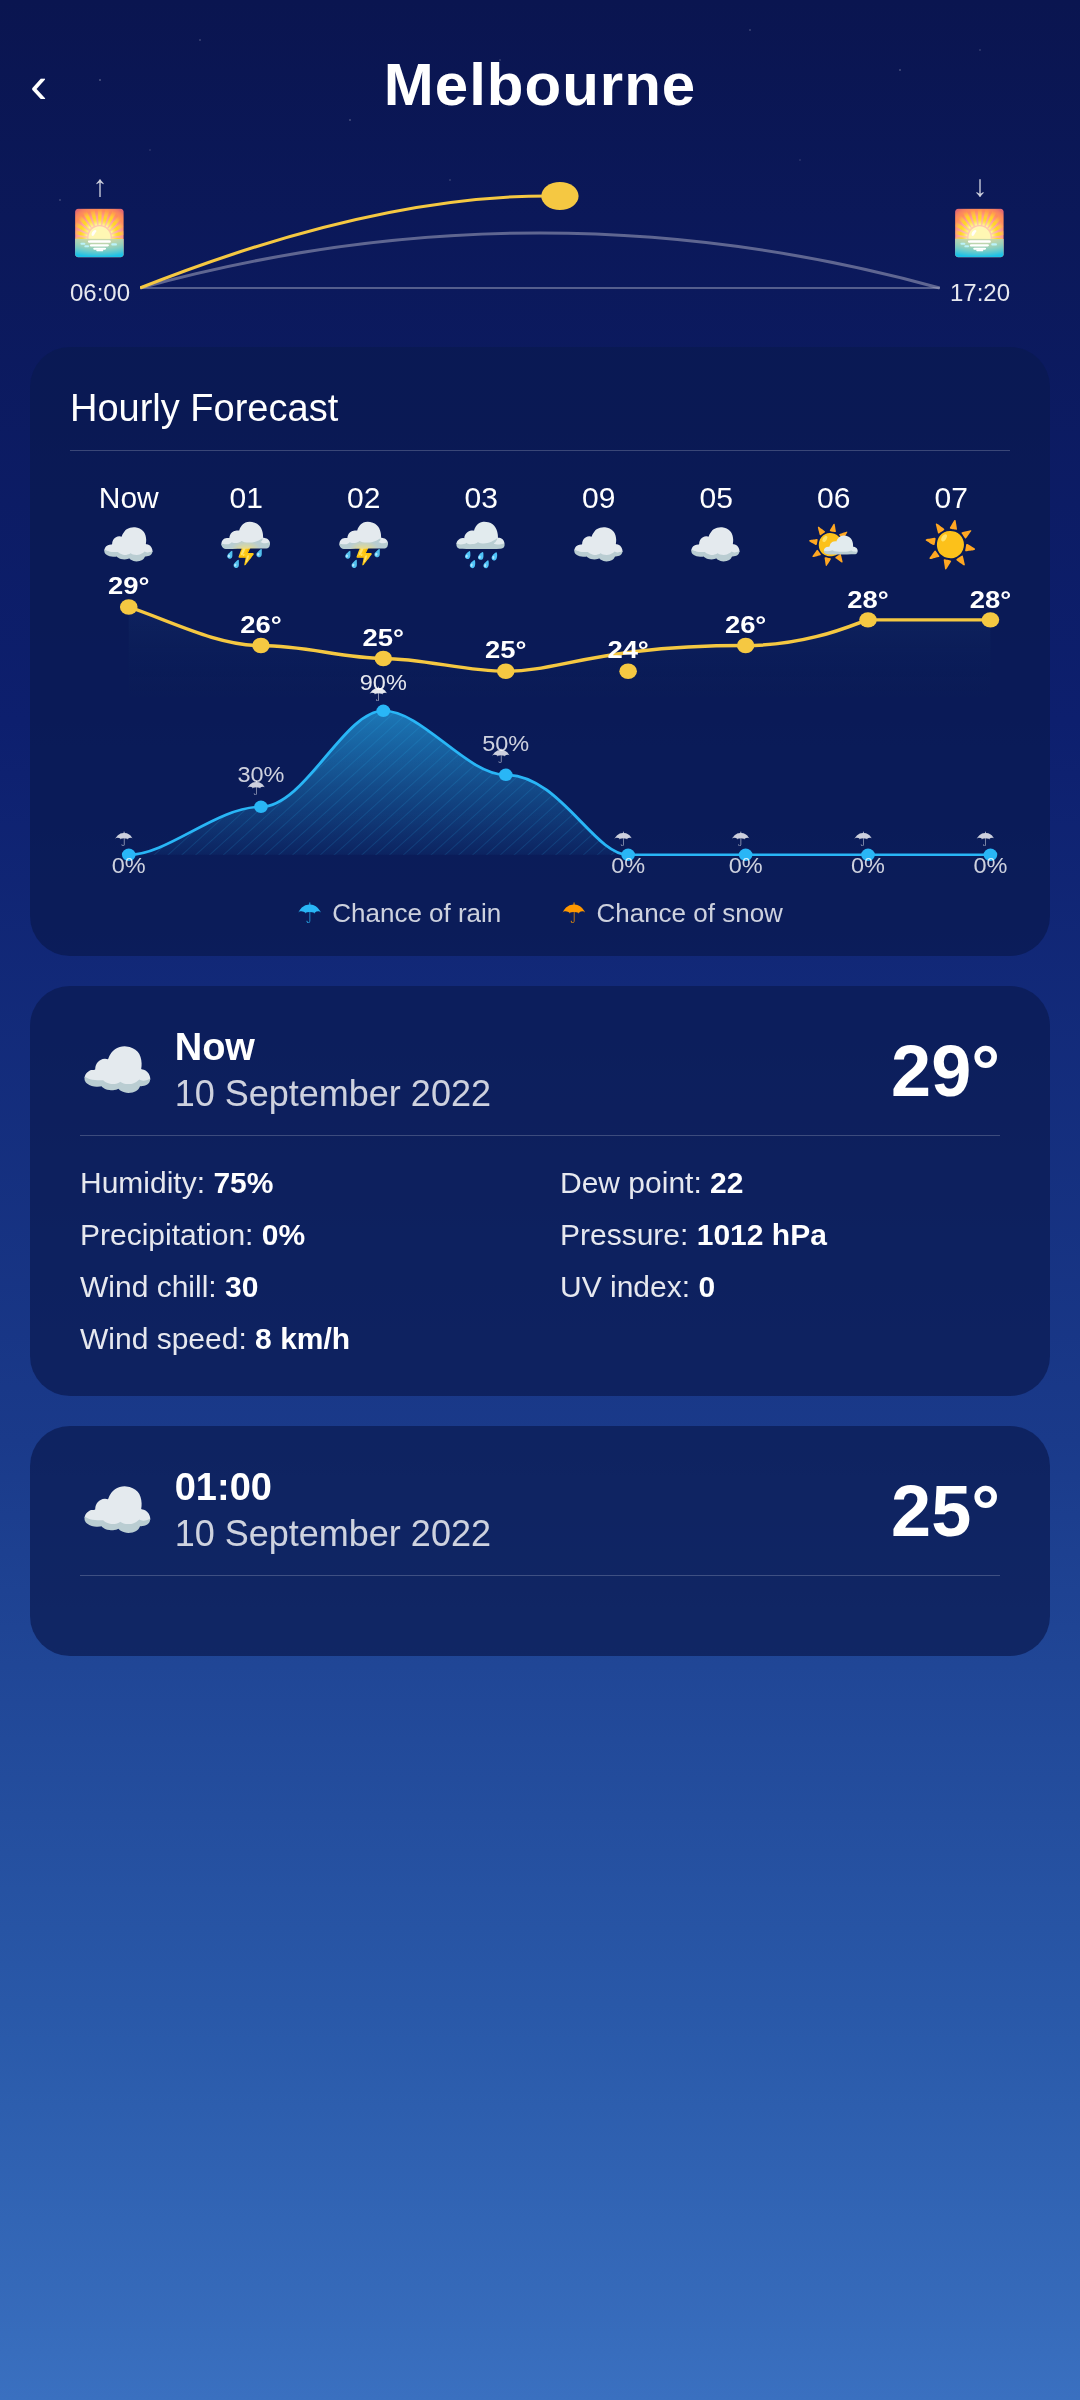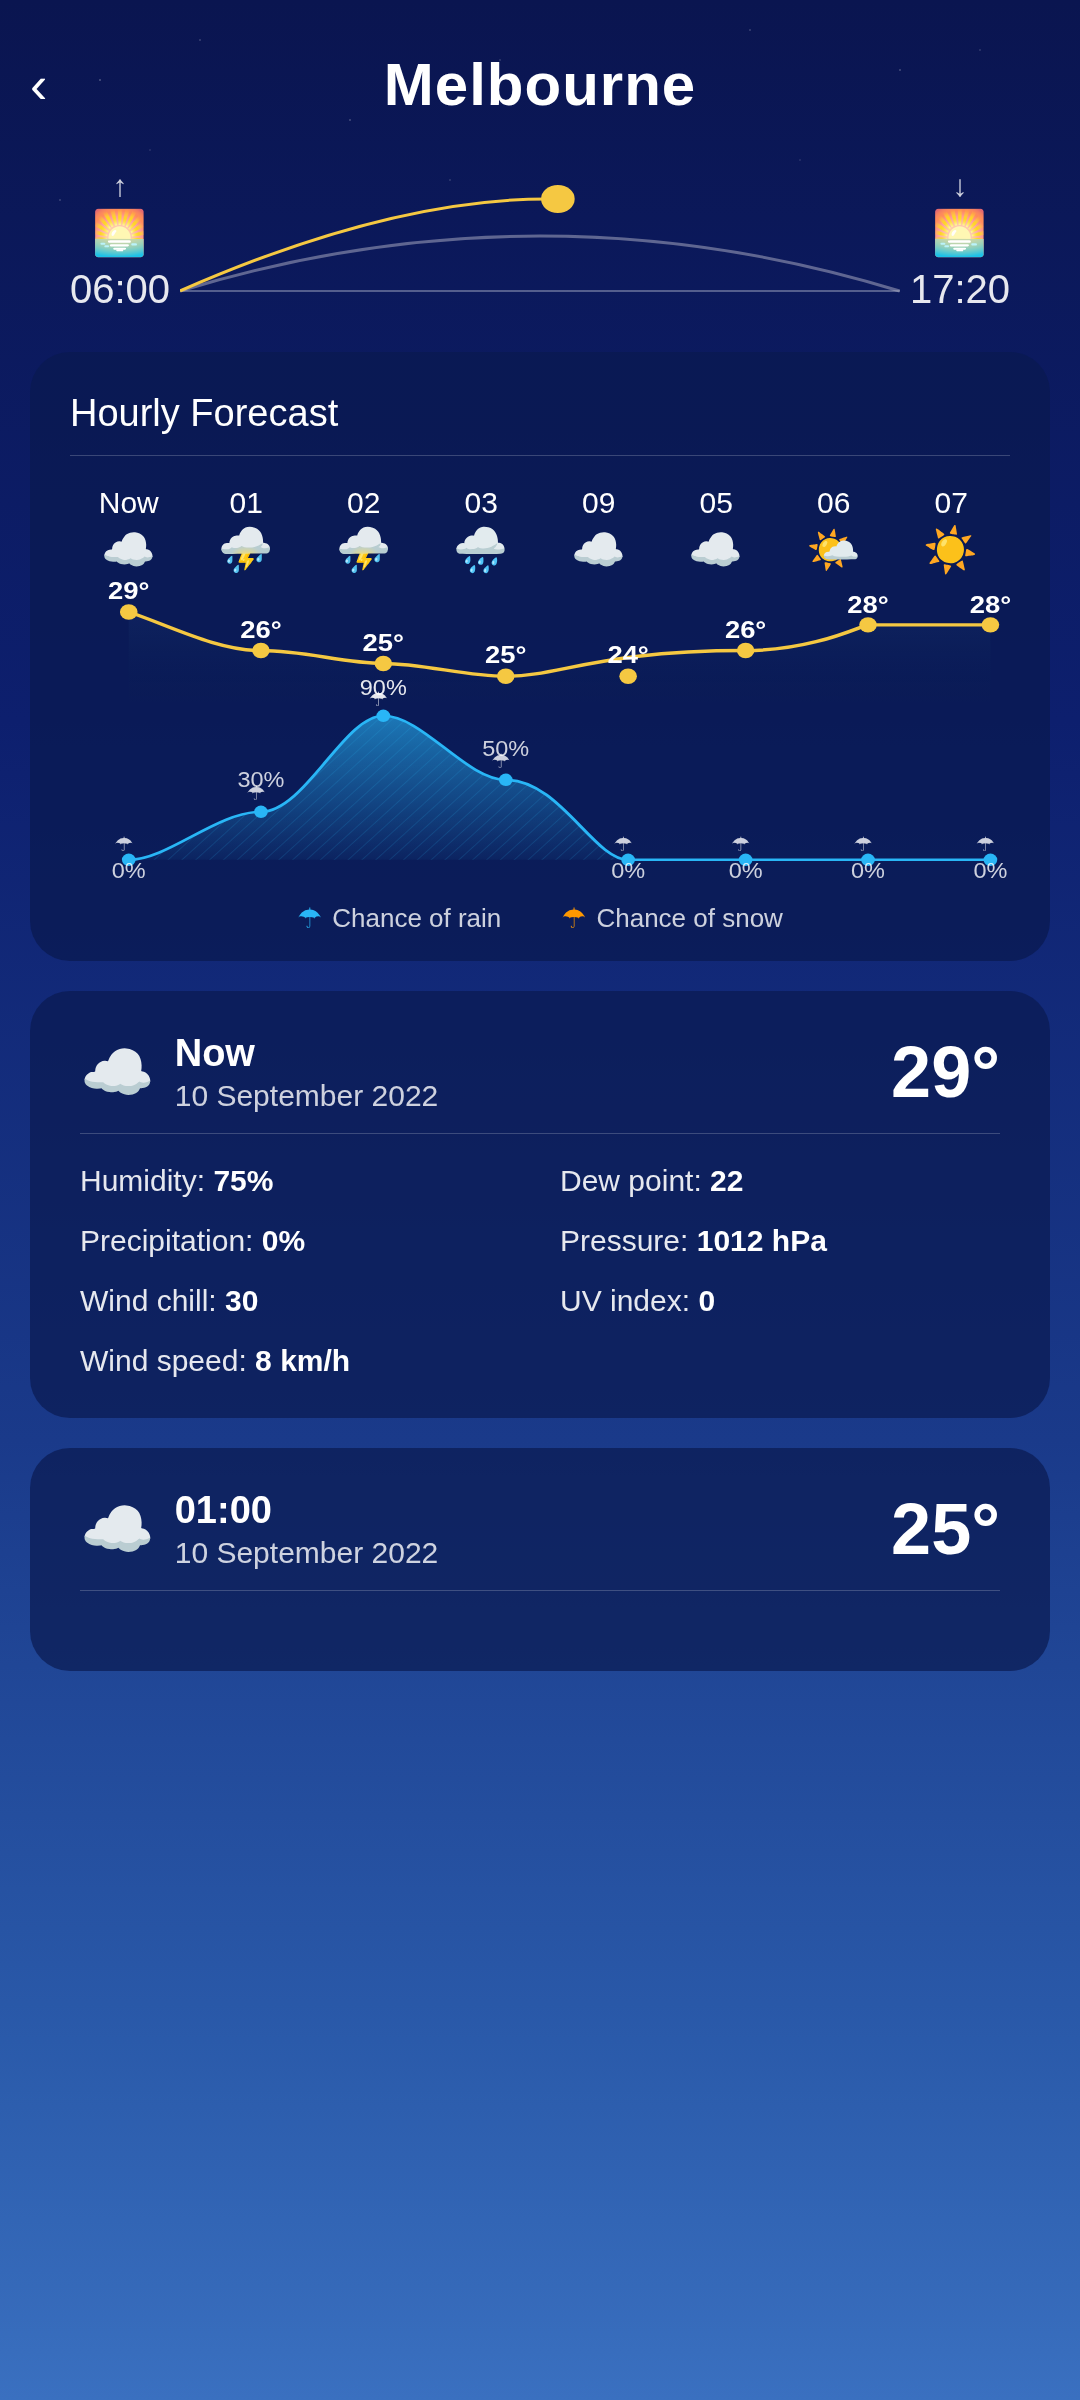--- a/index.html
+++ b/index.html
@@ -98,22 +98,23 @@
       display: flex;
       flex-direction: column;
       align-items: center;
     }
 
     .horizon-icon {
       font-size: 44px;
     }
 
     .sun-time-label {
-      font-size: 40px;
+      font-size: 24px;
       color: rgba(255,255,255,0.9);
+      margin-top: 12px;
     }
 
     
     .arc-container {
       flex: 1;
       height: 120px;
       position: relative;
       margin: 0 10px;
     }
 
@@ -241,40 +242,40 @@
       display: flex;
       flex-direction: column;
     }
 
     .detail-time {
       font-size: 38px;
       font-weight: 600;
     }
 
     .detail-date {
-      font-size: 30px;
+      font-size: 36px;
       color: rgba(255,255,255,0.8);
       margin-top: 4px;
     }
 
     .detail-temp {
       font-size: 72px;
       font-weight: 600;
     }
 
     .detail-divider {
       height: 1px;
       background: rgba(255,255,255,0.2);
       margin: 10px 0 30px;
     }
 
     .detail-grid {
       display: grid;
       grid-template-columns: 1fr 1fr;
-      gap: 26px 40px;
+      gap: 18px 40px;
     }
 
     .detail-item {
       font-size: 30px;
       color: rgba(255,255,255,0.9);
     }
 
     .detail-value {
       font-weight: 700;
       color: white;

